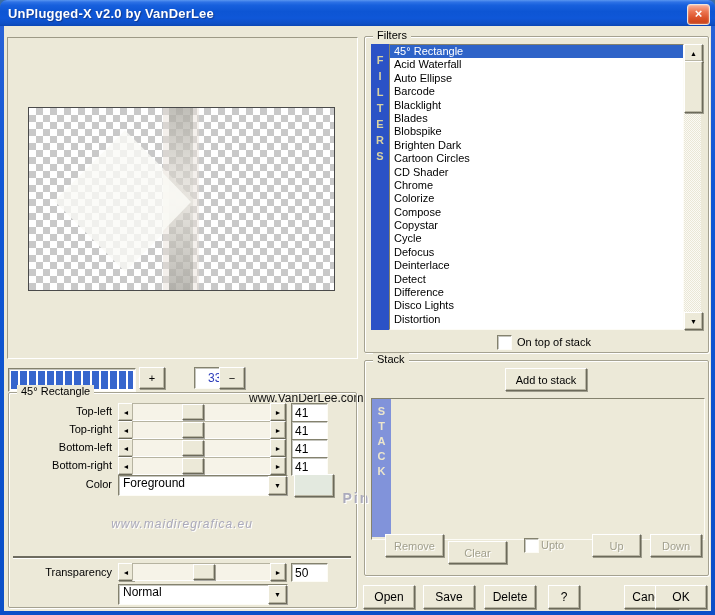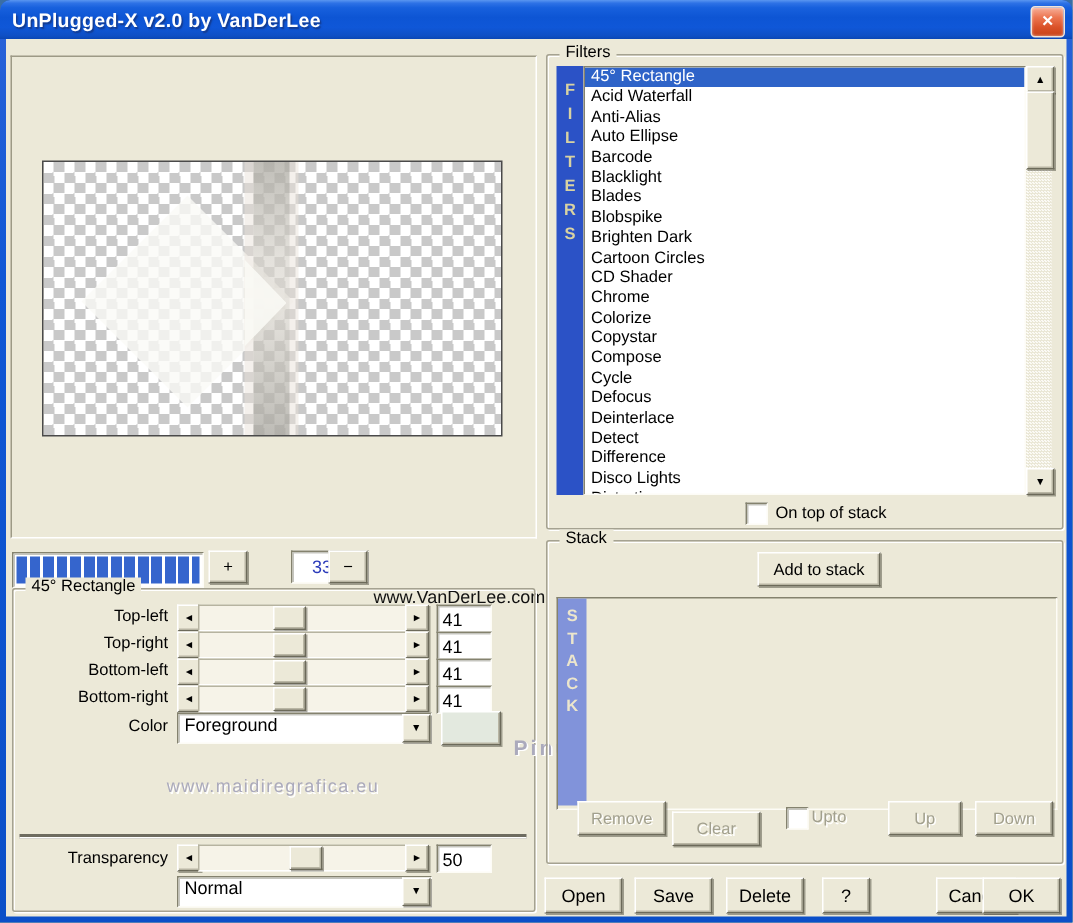--- a/index.html
+++ b/index.html
@@ -62,21 +62,21 @@
   .value-box{position:absolute;left:291px;width:32px;height:17px;background:#fff;font-size:12px;
      padding-left:3px;display:flex;align-items:center;}
   .combo{position:absolute;height:19px;background:#fff;display:flex;align-items:flex-start;}
   .combo .combo-text{flex:1;padding-left:4px;font-size:12px;overflow:hidden;white-space:nowrap;}
   .combo .combo-btn{width:17px;height:17px;font-size:7px;flex:0 0 auto;}
   .swatch{position:absolute;left:294px;top:474px;width:38px;height:21px;background:#e3e9df;}
 
   .watermark-name{position:absolute;left:8px;top:490px;width:408px;text-align:right;font-size:14px;font-weight:bold;
      color:#abaabc;letter-spacing:2px;text-shadow:1px 1px 0 #fff;}
   .watermark-site{position:absolute;left:8px;top:517px;width:348px;text-align:center;font-size:12px;
-     color:#abaabc;letter-spacing:1px;text-shadow:1px 1px 0 #fff;}
+     color:#abaabc;letter-spacing:1px;text-shadow:1px 1px 0 #fff;font-style:italic;}
   .divider{position:absolute;left:13px;top:556px;width:338px;height:2px;background:#6e6c60;border-bottom:1px solid #fff;}
 
   
   .vbar{position:absolute;display:flex;justify-content:center;color:#d8d2a2;font-weight:bold;font-size:11px;}
   .vtext{writing-mode:vertical-rl;text-orientation:upright;letter-spacing:4px;margin-top:10px;}
   .filters-bar{left:371px;top:44px;width:18px;height:286px;background:#2b52c6;}
   .filter-list{position:absolute;left:389px;top:44px;width:295px;height:286px;background:#fff;overflow:hidden;
      border:1px solid;border-color:#84826e #fdfcf6 #fdfcf6 #84826e;box-sizing:border-box;}
   .filter-item{height:13.4px;line-height:13.4px;padding-left:4px;font-size:11px;white-space:nowrap;}
   .filter-item.selected{background:#2e63c8;color:#fff;}
@@ -200,33 +200,32 @@
 
   <div class="groupbox" style="left:364px;top:36px;width:343px;height:315px;">
     <span class="group-label">Filters</span>
   </div>
   <div class="vbar filters-bar">
     <div class="vtext">FILTERS</div>
   </div>
   <div class="filter-list">
     <div class="filter-item selected">45° Rectangle</div>
     <div class="filter-item">Acid Waterfall</div>
-    <div class="filter-item">Anti-Alias</div>
     <div class="filter-item">Auto Ellipse</div>
     <div class="filter-item">Barcode</div>
     <div class="filter-item">Blacklight</div>
     <div class="filter-item">Blades</div>
     <div class="filter-item">Blobspike</div>
     <div class="filter-item">Brighten Dark</div>
     <div class="filter-item">Cartoon Circles</div>
     <div class="filter-item">CD Shader</div>
     <div class="filter-item">Chrome</div>
     <div class="filter-item">Colorize</div>
+    <div class="filter-item">Compose</div>
     <div class="filter-item">Copystar</div>
-    <div class="filter-item">Compose</div>
     <div class="filter-item">Cycle</div>
     <div class="filter-item">Defocus</div>
     <div class="filter-item">Deinterlace</div>
     <div class="filter-item">Detect</div>
     <div class="filter-item">Difference</div>
     <div class="filter-item">Disco Lights</div>
     <div class="filter-item">Distortion</div>
   </div>
   <div class="scrollbar">
     <div class="sb-btn raised btn" style="top:0;">▲</div>

